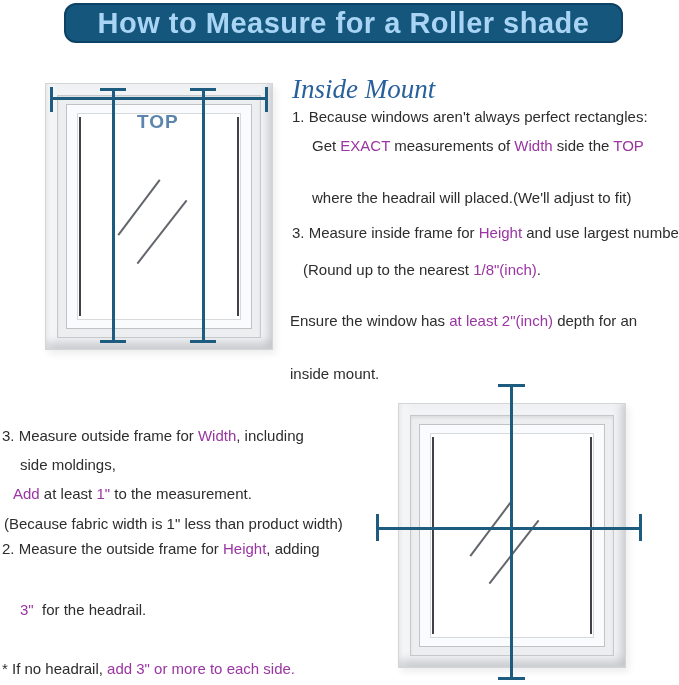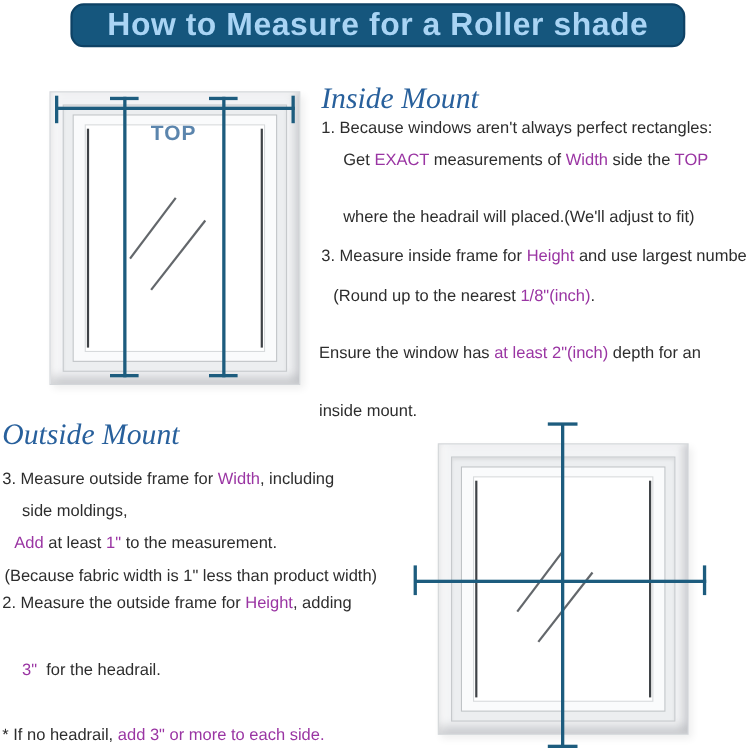--- a/index.html
+++ b/index.html
@@ -42,21 +42,20 @@
 </head>
 <body>
 
 <div class="canvas">
 
   <div class="titlebar">
     <span>How to Measure for a Roller shade</span>
   </div>
 
   <div class="section-heading" style="left:292px;top:74px">Inside Mount</div>
-  <div class="section-heading" style="left:2px;top:380px">Outside Mount</div>
 
   <div>
       <div class="tline" style="left: 292px; top: 108px;"><span>1. Because windows aren't always perfect rectangles:</span></div>
       <div class="tline" style="left: 312px; top: 137px;"><span>Get </span><span class="accent">EXACT</span><span> measurements of </span><span class="accent">Width</span><span> side the </span><span class="accent">TOP</span></div>
       <div class="tline" style="left: 312px; top: 165px; margin-top: 24px;"><span>where the headrail will placed.(We'll adjust to fit)</span></div>
       <div class="tline" style="left: 292px; top: 224px;"><span>3. Measure inside frame for </span><span class="accent">Height</span><span> and use largest number</span></div>
       <div class="tline" style="left: 303px; top: 261px;"><span>(Round up to the nearest </span><span class="accent">1/8"(inch)</span><span>.</span></div>
       <div class="tline" style="left: 290px; top: 312px; text-align: center;"><span>Ensure the window has </span><span class="accent">at least 2"(inch)</span><span> depth for an</span></div>
       <div class="tline" style="left: 290px; top: 341px; margin-top: 24px;"><span>inside mount.</span></div>
     </div>

